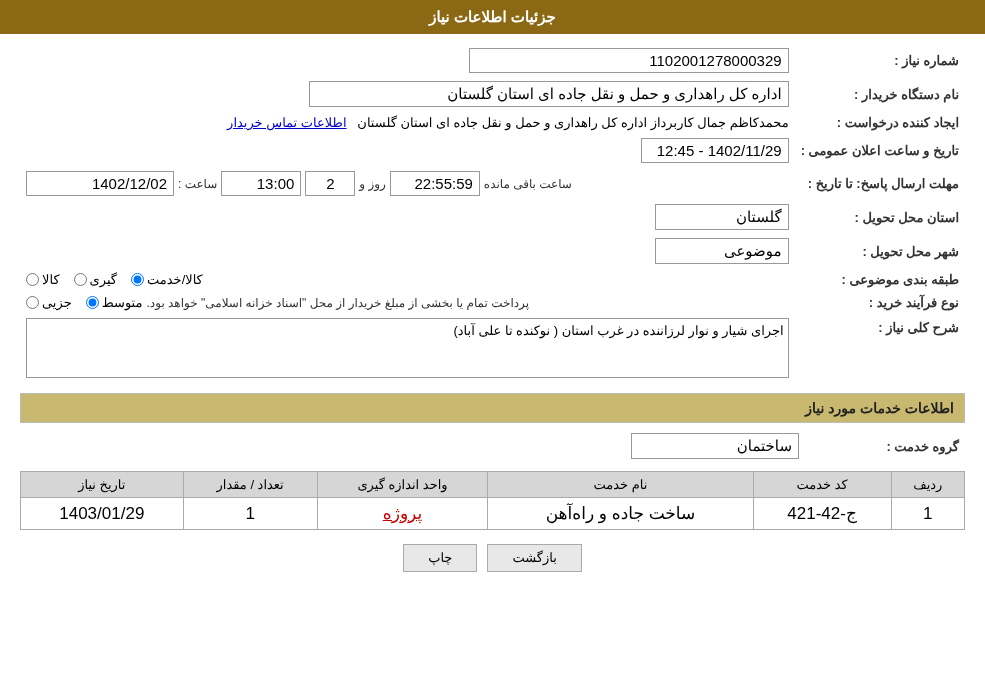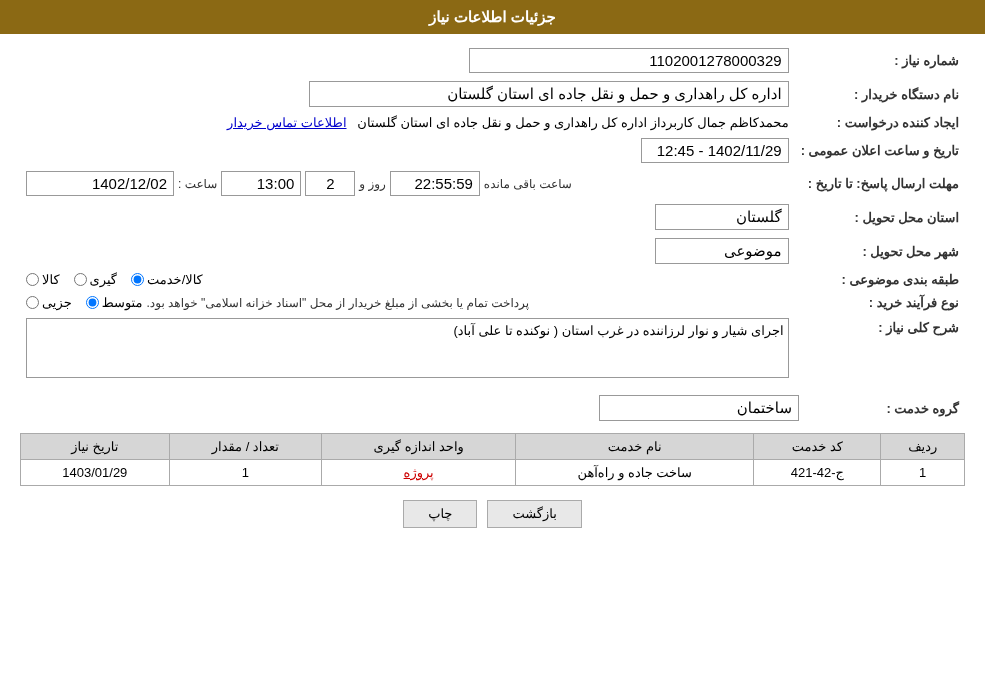--- a/index.html
+++ b/index.html
@@ -121,21 +121,21 @@
       border: 1px solid #aaa;
       padding: 5px 8px;
       text-align: center;
       font-size: 13px;
       font-weight: normal;
     }
     .services-table td {
       border: 1px solid #aaa;
       padding: 5px 8px;
       text-align: center;
-      font-size: 13px;
+      font-size: 17px;
       background: #fff;
     }
     .service-link {
       color: #cc0000;
       text-decoration: underline;
       cursor: pointer;
     }
     .buyer-desc-box {
       width: 100%;
       height: 70px;
@@ -293,27 +293,28 @@
 
       <tr>
         <td class="label-cell" style="vertical-align:top; padding-top:6px;">شرح کلی نیاز :</td>
         <td colspan="2" style="padding:4px 6px;">
           <textarea class="description-box" readonly="" style="">اجرای شیار و نوار لرزاننده در غرب استان ( نوکنده تا علی آباد)</textarea>
         </td>
       </tr>
     </tbody>
       </table>
 
+    <div class="section-header">اطلاعات خدمات مورد نیاز</div>
 
     <table class="info-table" style="margin-bottom:6px;">
       <tbody>
           <tr>
         <td class="label-cell" style="width:160px;">گروه خدمت :</td>
         <td>
-          <div class="input-box" style="width:200px;display:inline-block;">ساختمان</div>
+          <div class="input-box" style="width:168px;display:inline-block;">ساختمان</div>
         </td>
       </tr>
     </tbody>
       </table>
 
     <table class="services-table">
       <thead>
         <tr>
           <th>ردیف</th>
           <th>کد خدمت</th>

